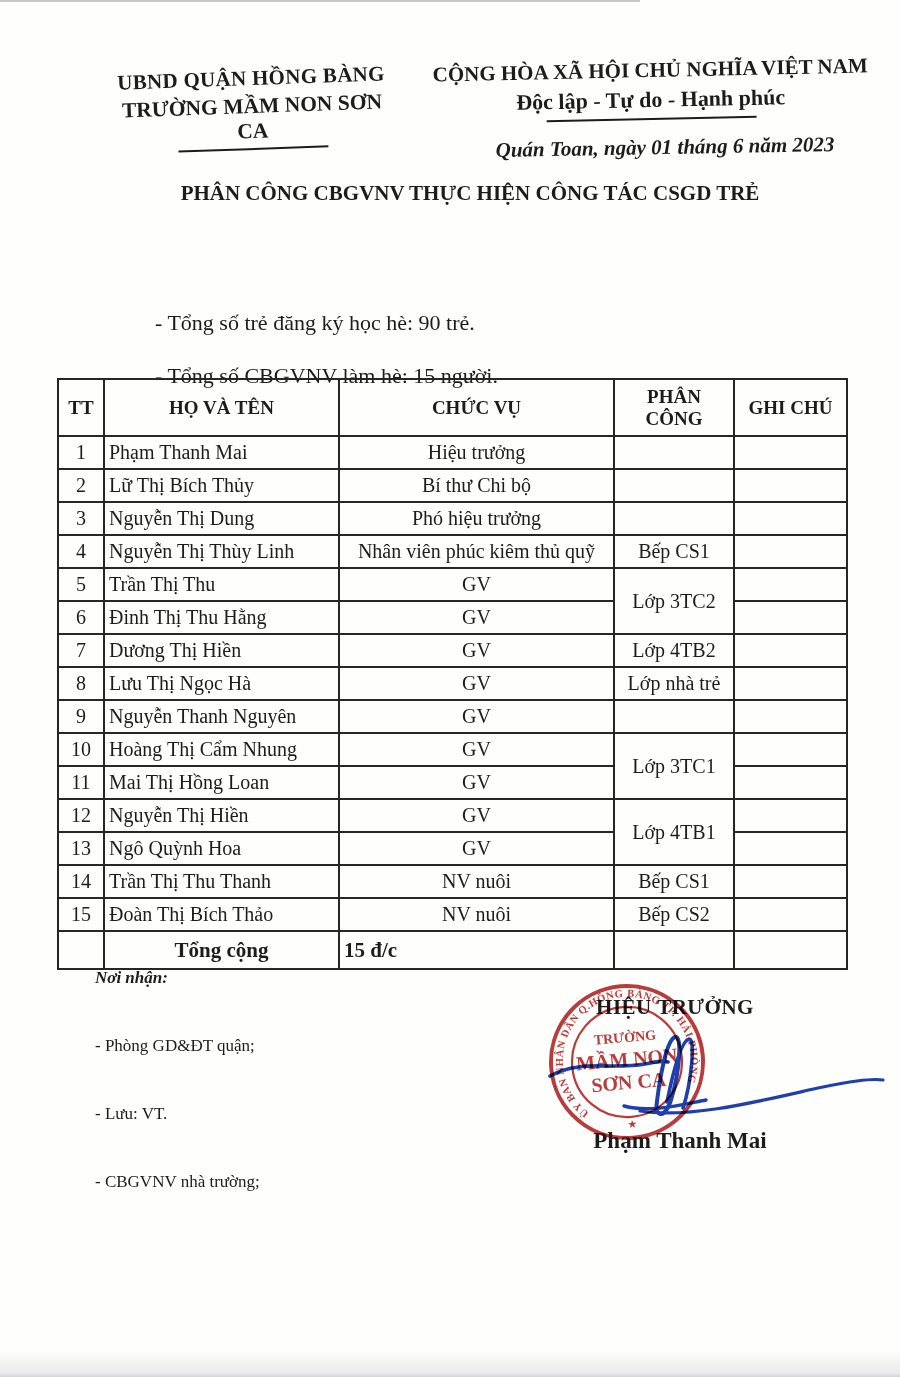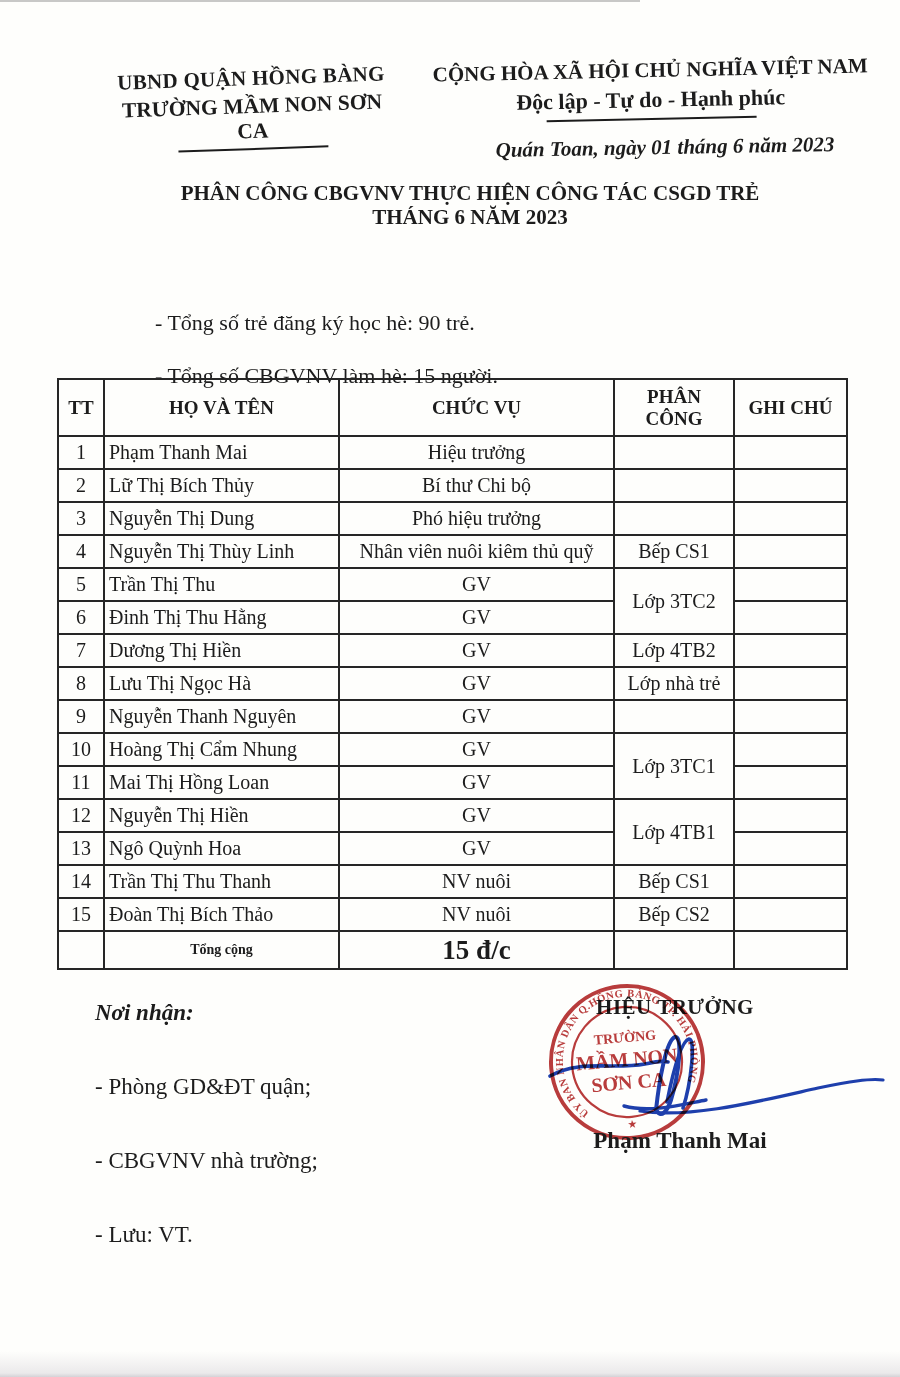--- a/index.html
+++ b/index.html
@@ -59,25 +59,25 @@
     padding:0 4px;
     overflow:hidden;
   }
   table.assign th{font-size:19px;font-weight:bold;height:55px;line-height:22px;}
   table.assign td{height:31px;}
   td.tt{text-align:center;}
   td.name{text-align:left;padding-left:10px;white-space:nowrap;}
   td.role{text-align:center;white-space:nowrap;}
   td.assignc{text-align:center;}
   tr.total td{height:36px;}
-  tr.total .tl{font-weight:bold;font-size:14px;text-align:center;}
-  tr.total .tv{font-weight:bold;font-size:27px;text-align:center;}
-
-  
-  .recipients{left:95px;top:1000px;width:330px;font-size:23px;}
+  tr.total .tl{font-weight:bold;font-size:21px;text-align:center;}
+  tr.total .tv{font-weight:bold;font-size:21px;}
+
+  
+  .recipients{left:95px;top:968px;width:330px;font-size:17px;}
   .recipients .rt{font-weight:bold;font-style:italic;margin-bottom:8px;}
   .recipients div.ri{margin-bottom:7px;margin-top:48px;}
   .signer-title{left:565px;top:995px;width:220px;font-size:21px;font-weight:bold;letter-spacing:.5px;}
   .signer-name{left:550px;top:1128px;width:260px;font-size:23px;font-weight:bold;}
 
   .stamp-wrap{left:541px;top:976px;width:172px;height:172px;transform:rotate(-5deg);opacity:.92;mix-blend-mode:multiply;}
   .sig-wrap{left:540px;top:1000px;width:360px;height:135px;mix-blend-mode:multiply;}
 </style>
 </head>
 <body>
@@ -95,21 +95,20 @@
   <div class="abs motto center">
     <div class="l1">CỘNG HÒA XÃ HỘI CHỦ NGHĨA VIỆT NAM</div>
     <div class="l2">Độc lập - Tự do - Hạnh phúc</div>
     <div class="rule"></div>
   </div>
 
   <div class="abs dateline center">Quán Toan, ngày 01 tháng 6 năm 2023</div>
 
   <div class="abs doc-title center">
     <div>PHÂN CÔNG CBGVNV THỰC HIỆN CÔNG TÁC CSGD TRẺ</div>
-    <div>THÁNG 6 NĂM 2023</div>
   </div>
 
   <div class="abs summary">
     <div>- Tổng số trẻ đăng ký học hè: 90 trẻ.</div>
     <div>- Tổng số CBGVNV làm hè: 15 người.</div>
   </div>
 
   <table class="assign">
     <colgroup>
         <col class="c0">
@@ -145,21 +144,21 @@
         <tr>
           <td class="tt">3</td>
           <td class="name">Nguyễn Thị Dung</td>
           <td class="role">Phó hiệu trưởng</td>
           <td class="assignc"></td>
           <td class="note"></td>
         </tr>
         <tr>
           <td class="tt">4</td>
           <td class="name">Nguyễn Thị Thùy Linh</td>
-          <td class="role">Nhân viên nuôi kiêm thủ quỹ</td>
+          <td class="role">Nhân viên phúc kiêm thủ quỹ</td>
           <td class="assignc">Bếp CS1</td>
           <td class="note"></td>
         </tr>
         <tr>
           <td class="tt">5</td>
           <td class="name">Trần Thị Thu</td>
           <td class="role">GV</td>
           <td class="assignc" rowspan="2">Lớp 3TC2</td>
           <td class="note"></td>
         </tr>
@@ -238,22 +237,22 @@
         <td class="tv">15 đ/c</td>
         <td></td>
         <td></td>
       </tr>
     </tbody>
   </table>
 
   <div class="abs recipients">
     <div class="rt">Nơi nhận:</div>
     <div class="ri">- Phòng GD&amp;ĐT quận;</div>
+    <div class="ri">- Lưu: VT.</div>
     <div class="ri">- CBGVNV nhà trường;</div>
-    <div class="ri">- Lưu: VT.</div>
   </div>
 
   <div class="abs signer-title center">HIỆU TRƯỞNG</div>
 
   <div class="abs stamp-wrap">
     <svg width="172" height="172" viewBox="0 0 172 172">
       <defs>
         <path id="ringPath" d="M 45.5 134.3 A 64 64 0 1 1 126.5 134.3" fill="none"></path>
       </defs>
       <g stroke="#b32b2b" fill="none">

